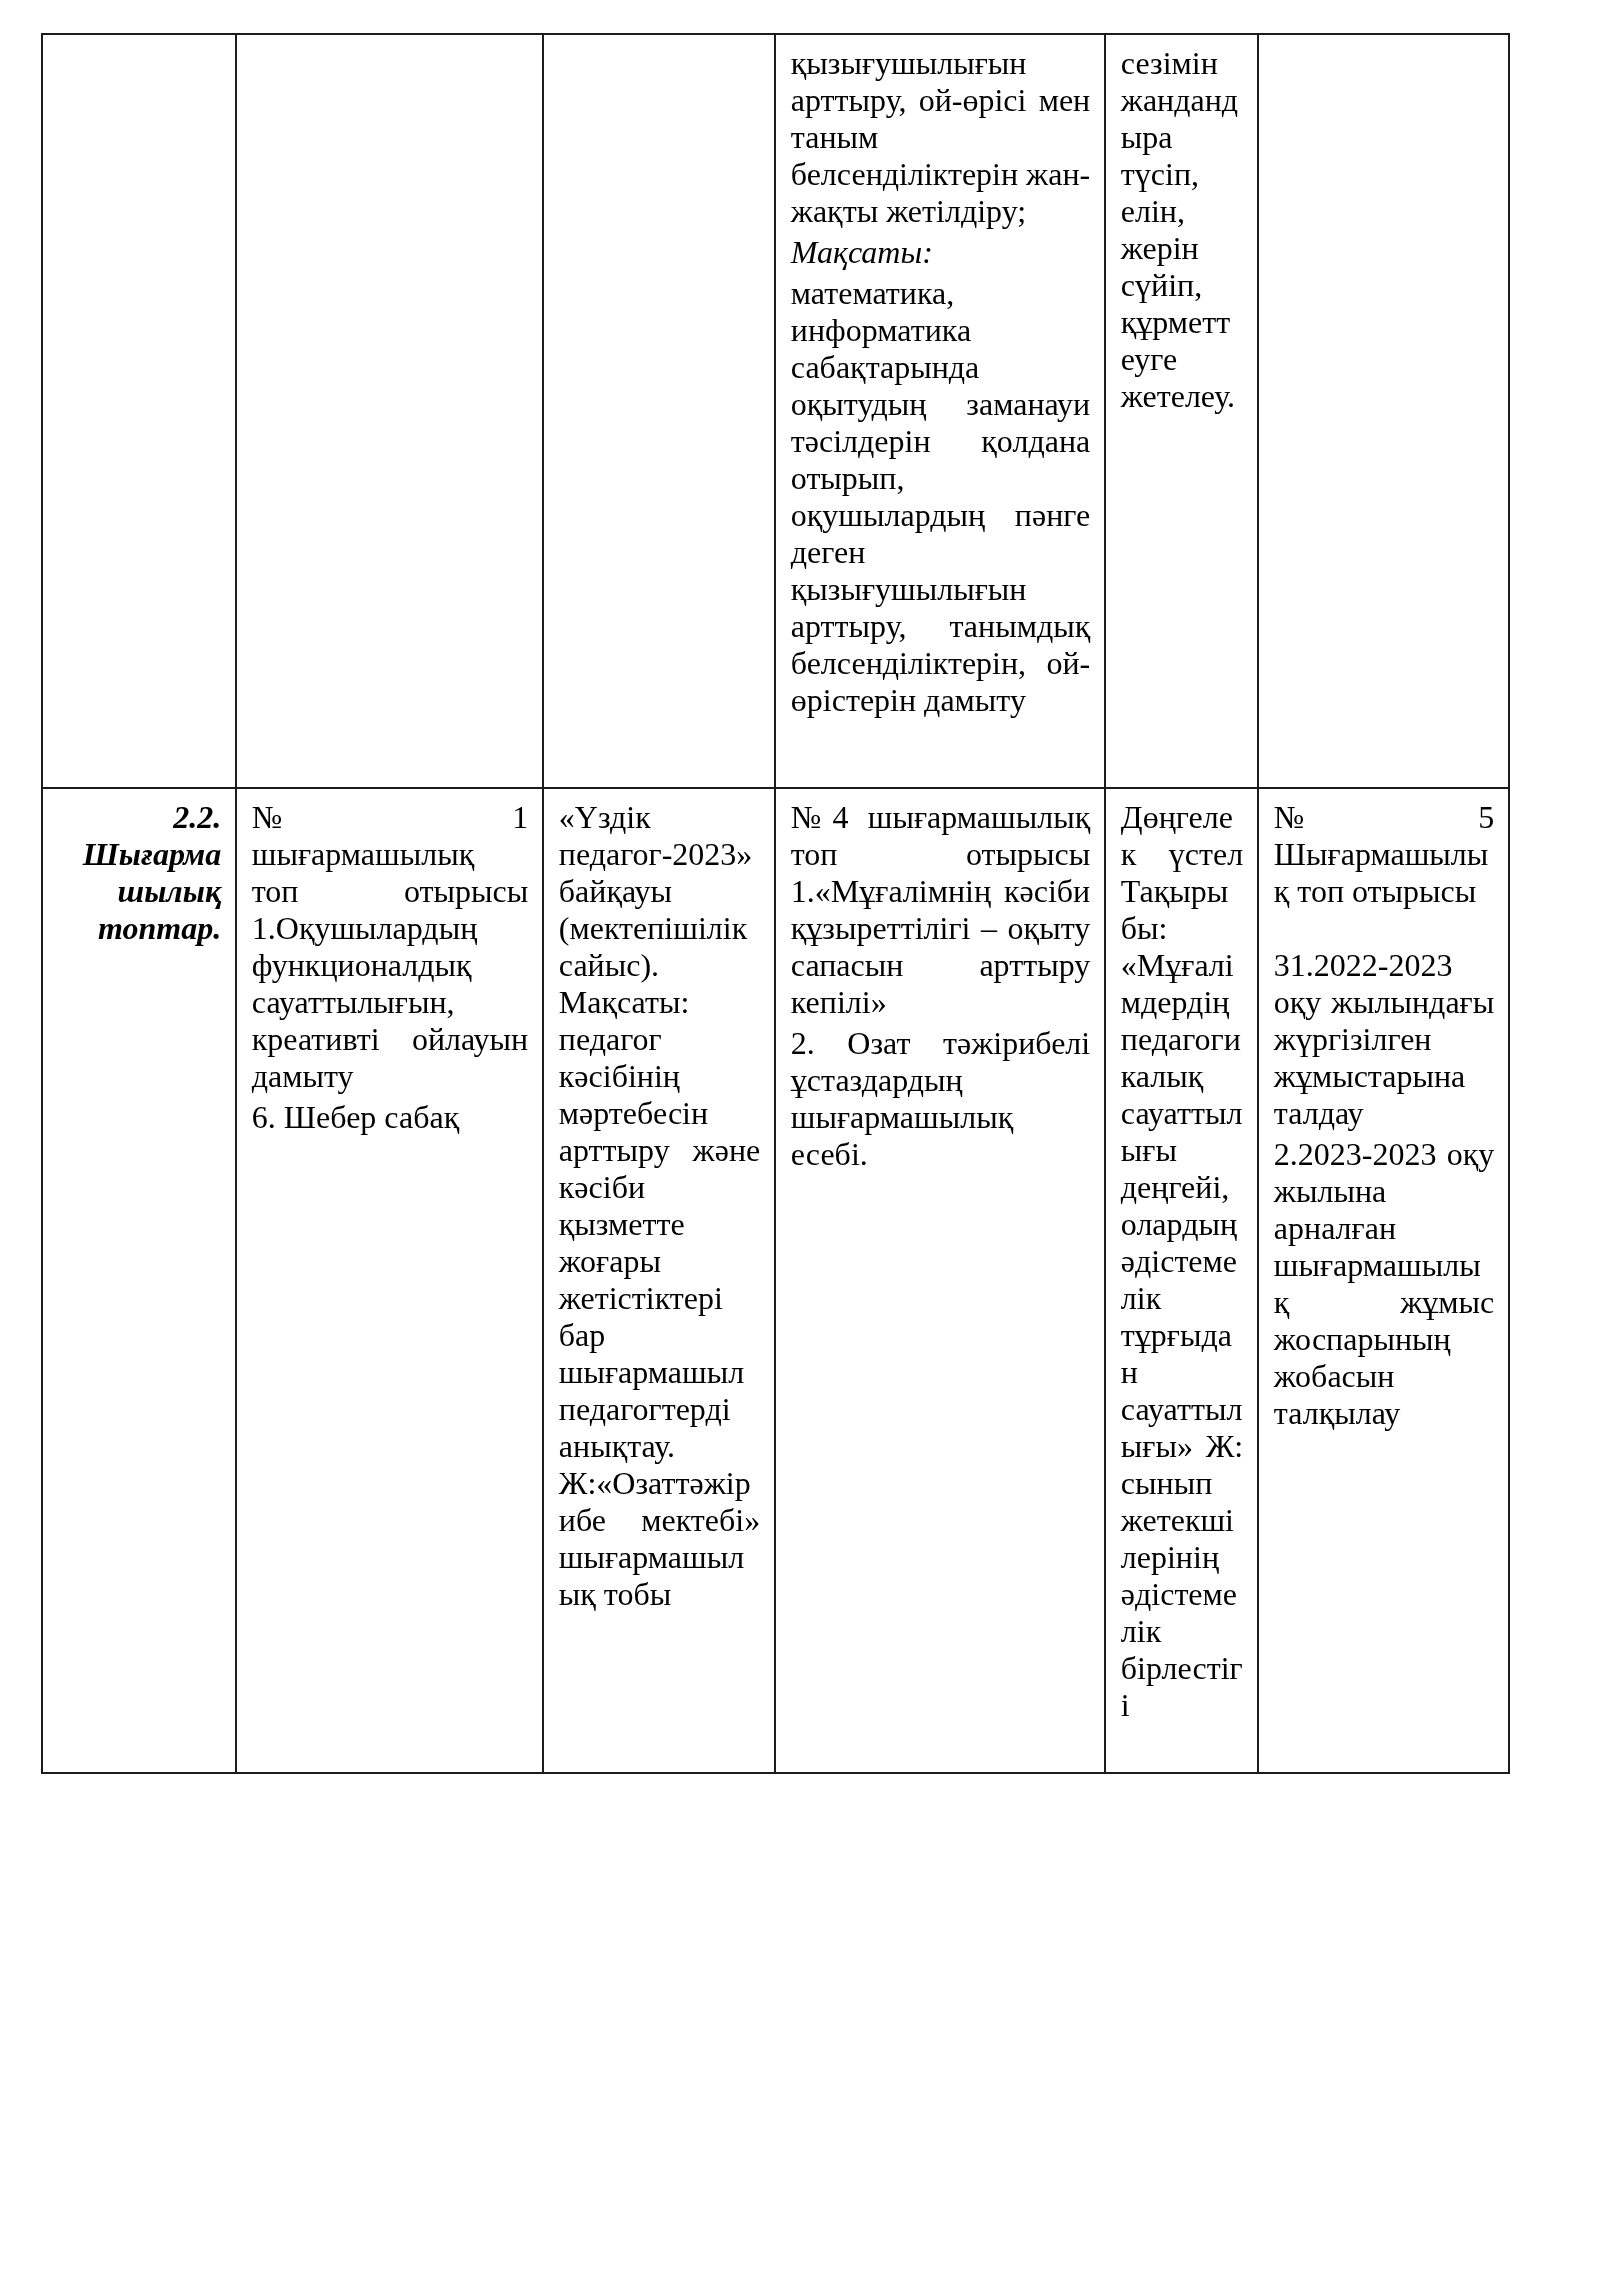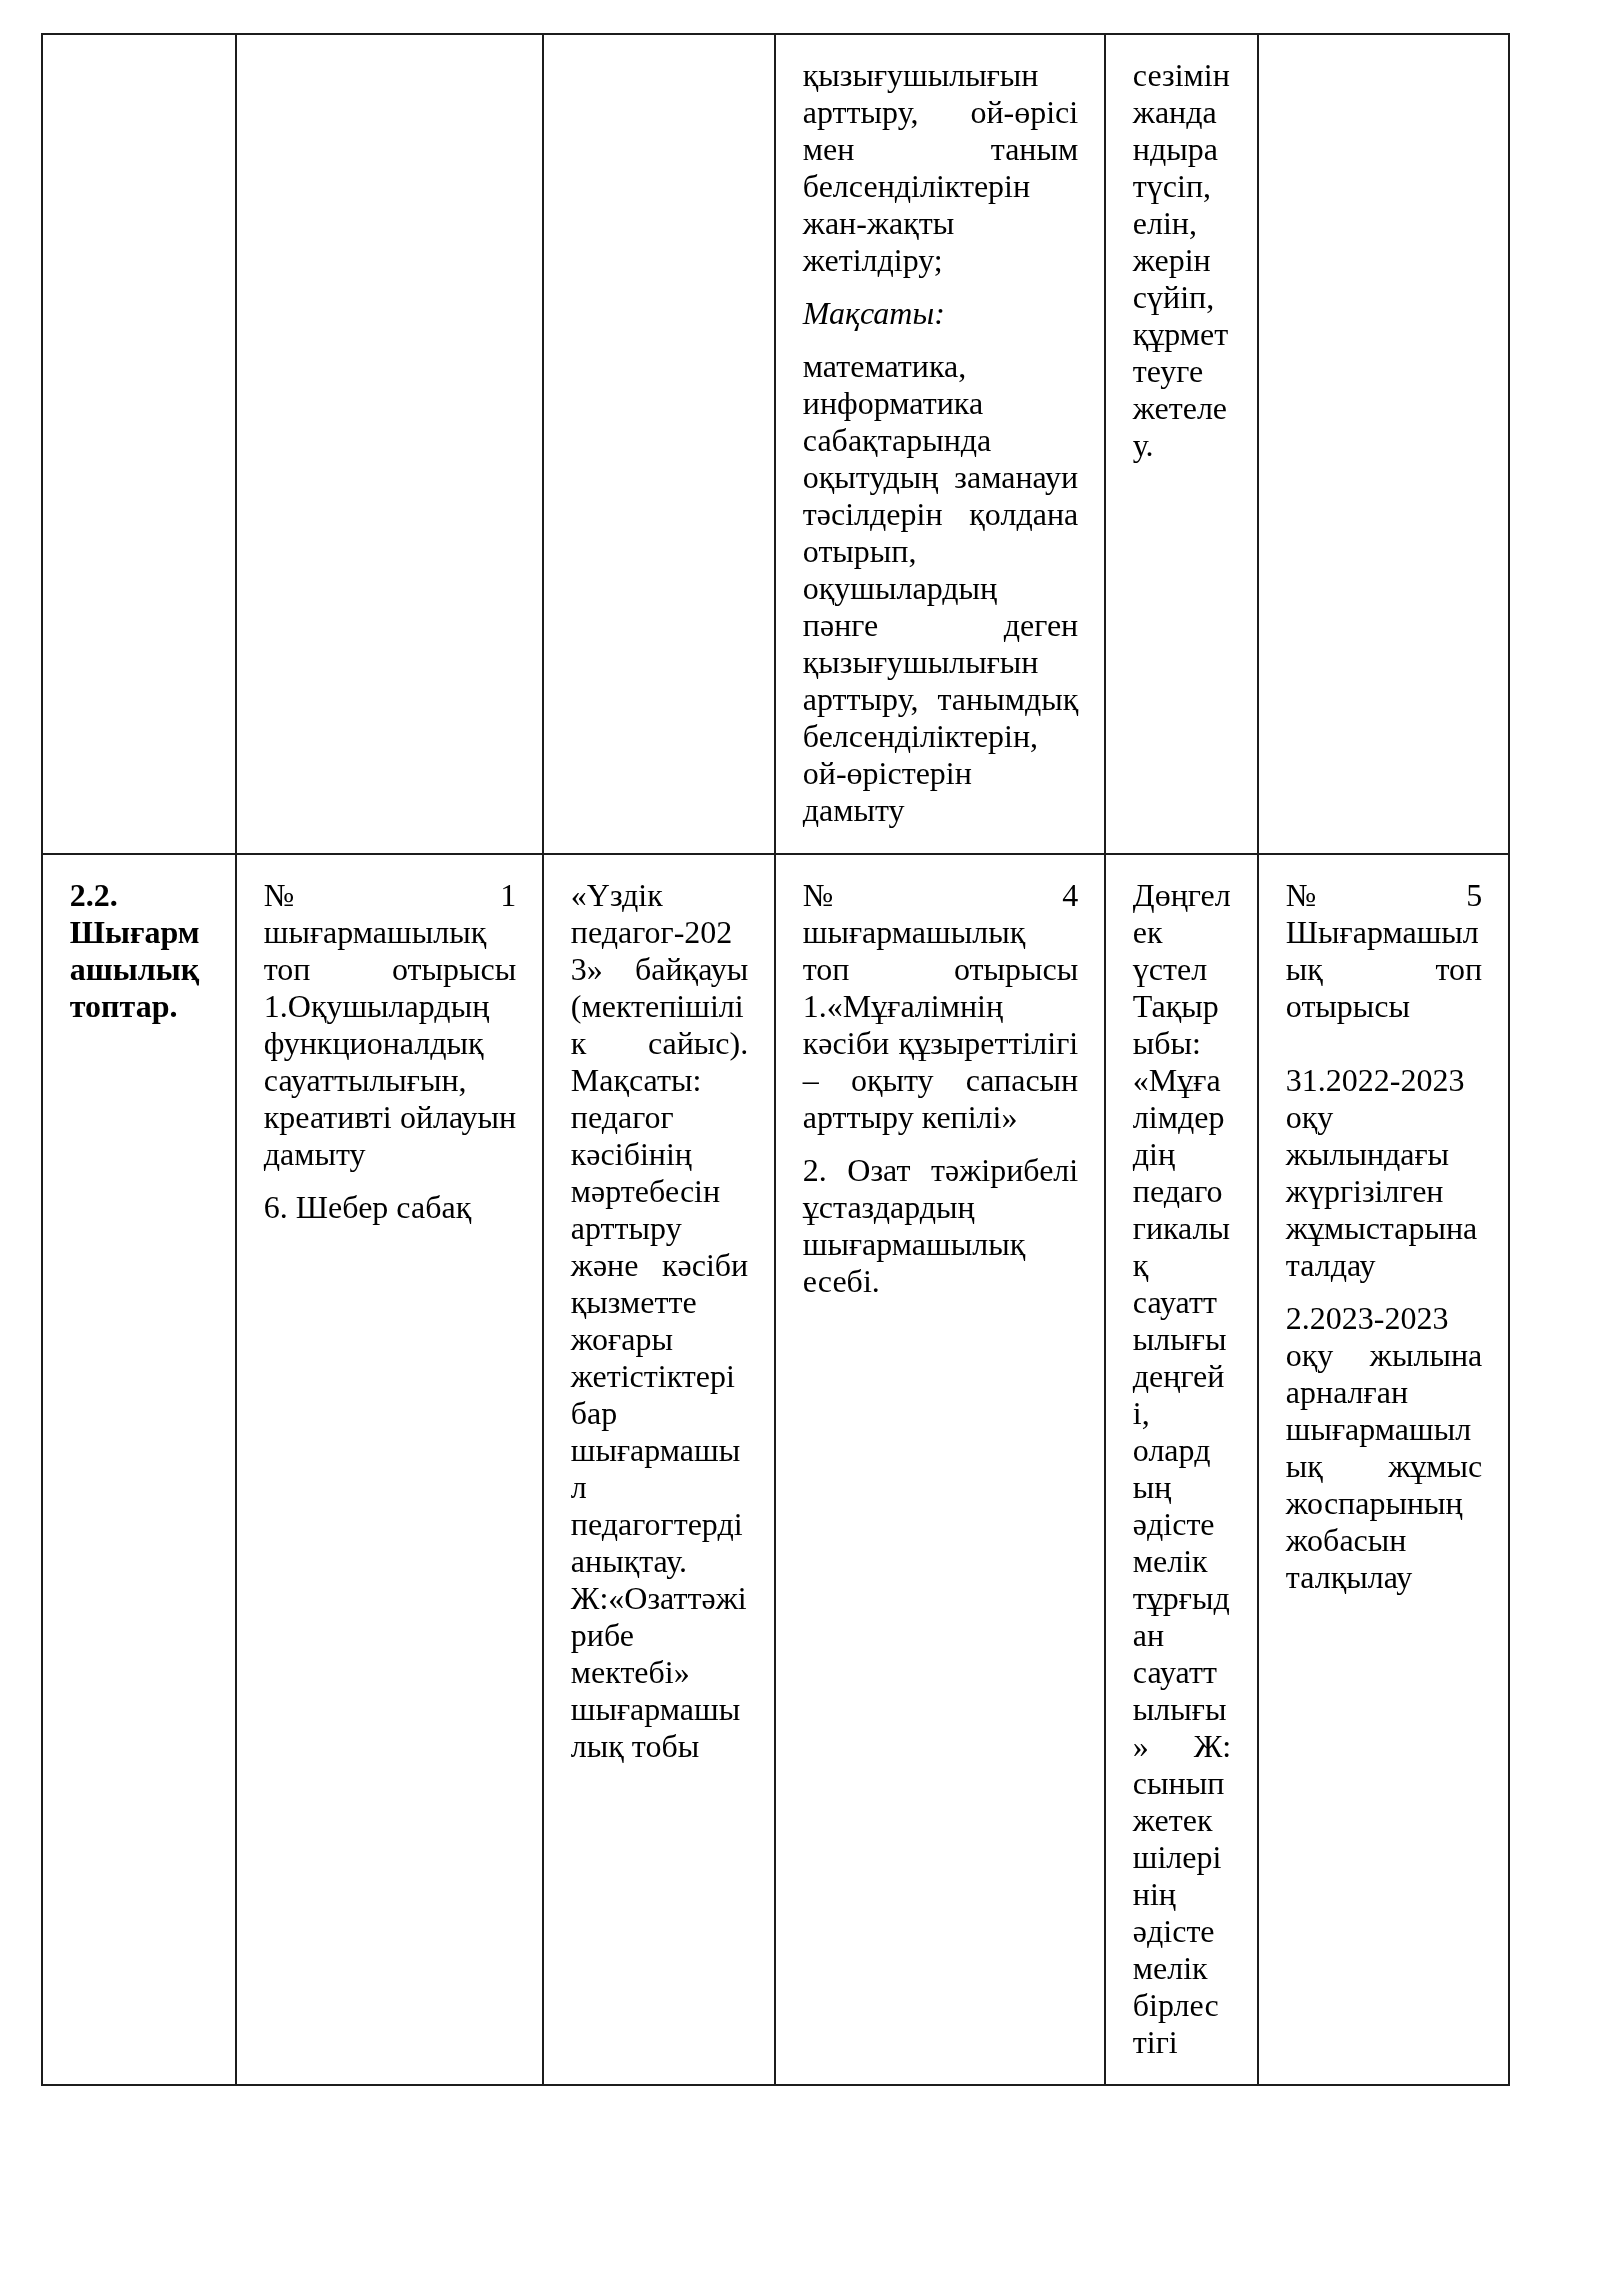--- a/index.html
+++ b/index.html
@@ -28,29 +28,29 @@
     vertical-align: top;
     padding: 5.9px 9.8px 7.8px 10.8px;
     font-size: 32px;
     line-height: 37px;
     overflow: hidden;
   }
   tr.row-carryover { height: 754px; }
   tr.row-main      { height: 985px; }
 
   td p {
-    margin: 16px;
+    margin: 4px;
     text-align: justify;
     overflow-wrap: break-word;
   }
   td.cell-narrow p {
     text-align: justify;
   }
   .p-italic { font-style: italic; }
-  .p-bold   { font-weight: bold; text-align: left; }
+  .p-bold   { font-weight: bold; text-align: right; font-style: italic; }
   .p-gap    { margin-top: 37px; }
 
   .page-number {
     position: absolute;
     top: 2135px;
     left: 0;
     width: 1578px;
     text-align: center;
     font-family: "Liberation Sans", "DejaVu Sans", sans-serif;
     font-size: 29px;

